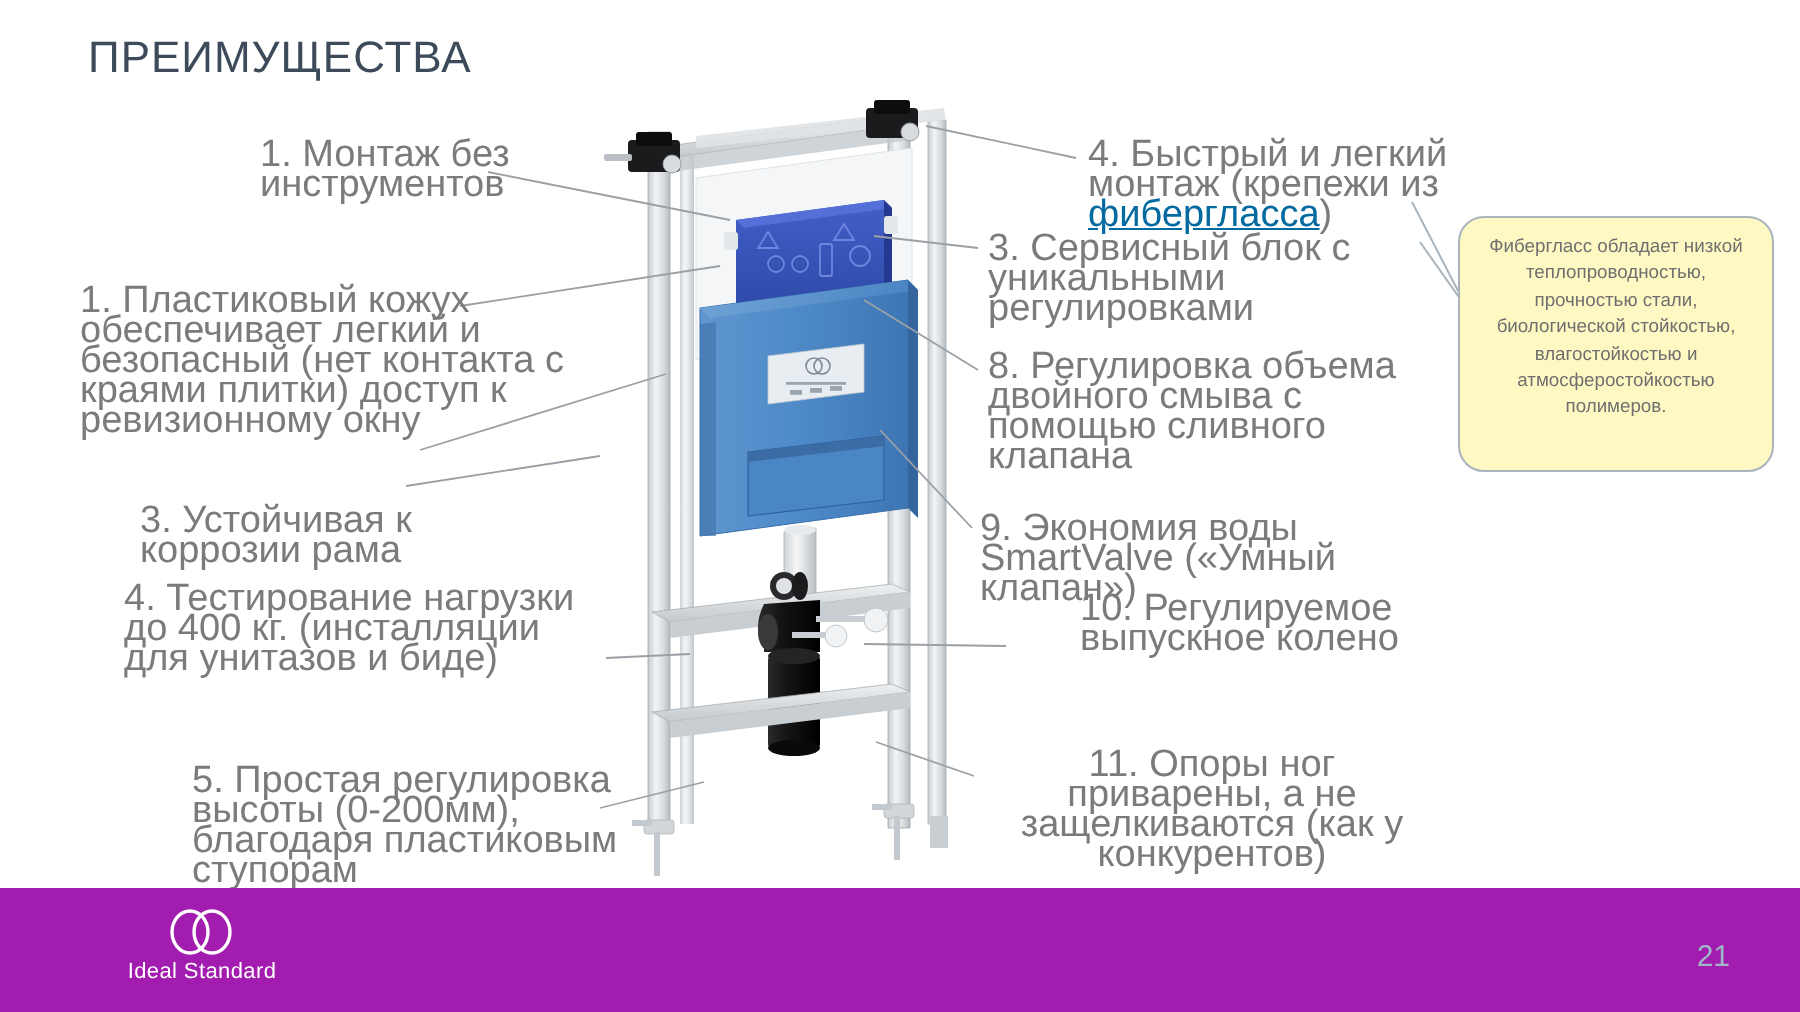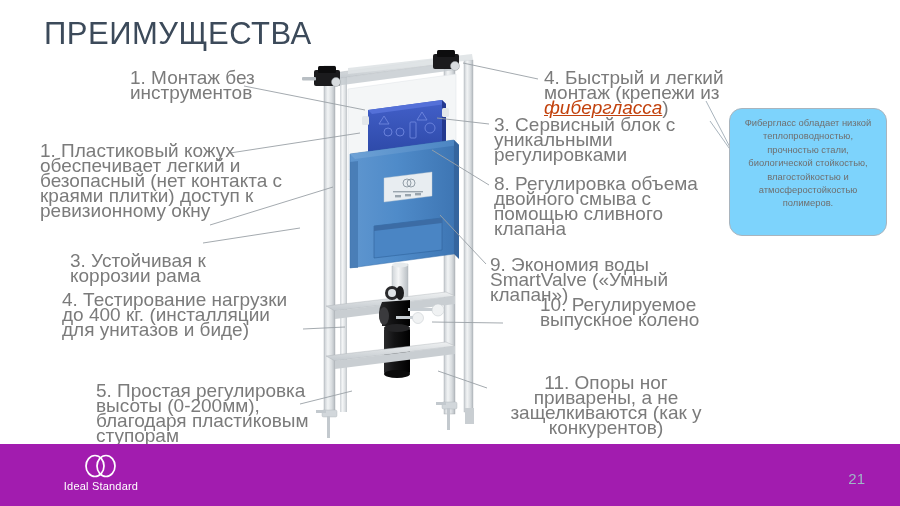--- a/index.html
+++ b/index.html
@@ -15,39 +15,38 @@
     height: 506px;
     background: #ffffff;
     overflow: hidden;
   }
 
   
   #slide-title {
     position: absolute;
     left: 44px;
     top: 16px;
-    font-size: 31px;
+    font-size: 22px;
     letter-spacing: 0.5px;
     color: #3c4a5a;
     font-weight: 400;
     white-space: nowrap;
   }
 
   
   .callout {
     position: absolute;
     color: #7b7b7b;
     font-size: 19px;
     line-height: 15px;
     font-weight: 400;
   }
   .callout .lnk {
-    color: #c2410c;
+    color: #0369a1;
     text-decoration: underline;
-    font-style: italic;
   }
 
   #c1 { left: 130px; top: 70px;  width: 175px; }
   #c2 { left: 40px;  top: 143px; width: 275px; }
   #c3 { left: 70px;  top: 237px; width: 190px; margin-top: 16px; }
   #c4 { left: 62px;  top: 292px; width: 240px; }
   #c5 { left: 96px;  top: 383px; width: 250px; }
 
   #c6 { left: 544px; top: 70px;  width: 230px; }
   #c7 { left: 494px; top: 117px; width: 230px; }
@@ -58,21 +57,21 @@
 
   
   #tooltip {
     position: absolute;
     left: 729px;
     top: 108px;
     width: 158px;
     height: 128px;
     border: 1px solid #a9b4bd;
     border-radius: 13px;
-    background: #7dd3fc;
+    background: #fef9c3;
     box-sizing: border-box;
     padding: 7px 8px 4px 8px;
     text-align: center;
     color: #6f6f6f;
     font-size: 9.4px;
     line-height: 13.4px;
   }
   #tooltip-tail {
     position: absolute;
     left: 704px;

